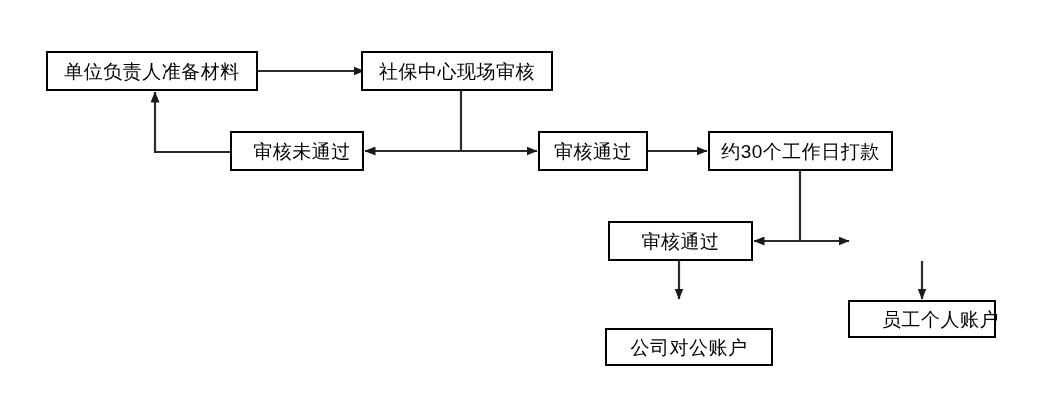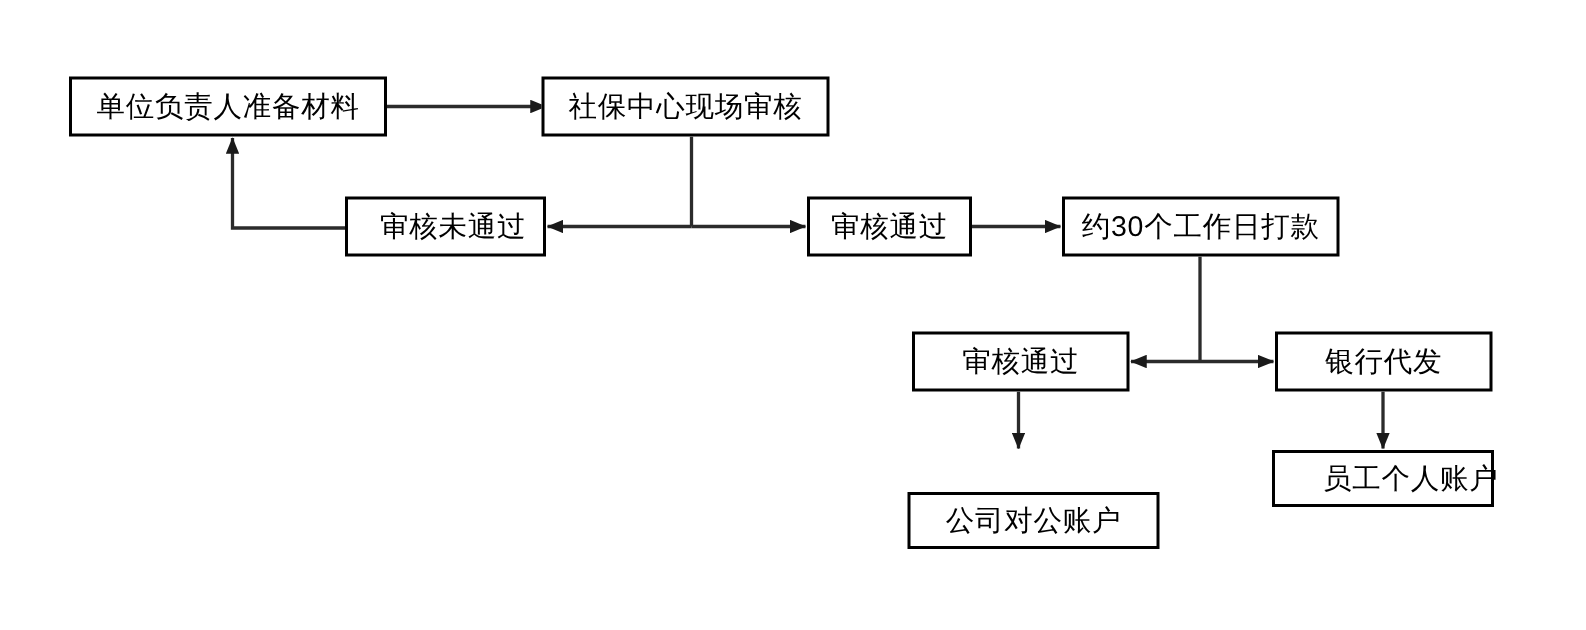--- a/index.html
+++ b/index.html
@@ -110,23 +110,20 @@
   </div>
 
   <div class="node" style="left:708px; top:131px; width:185px; height:40px;justify-content:center;">
     <span class="node-label">约30个工作日打款</span>
   </div>
 
   <div class="node" style="left:608px; top:221px; width:145px; height:40px;">
     <span class="node-label">审核通过</span>
   </div>
 
-  <div class="node" style="left:850px; top:221px; width:145px; height:40px;">
-    <span class="node-label">银行代发</span>
-  </div>
 
   <div class="node" style="left:605px; top:300px; width:168px; height:38px;margin-top:28px;">
     <span class="node-label">公司对公账户</span>
   </div>
 
   <div class="node" style="left:848px; top:300px; width:148px; height:38px;padding-left:37px;">
     <span class="node-label">员工个人账户</span>
   </div>
 
 </div>

